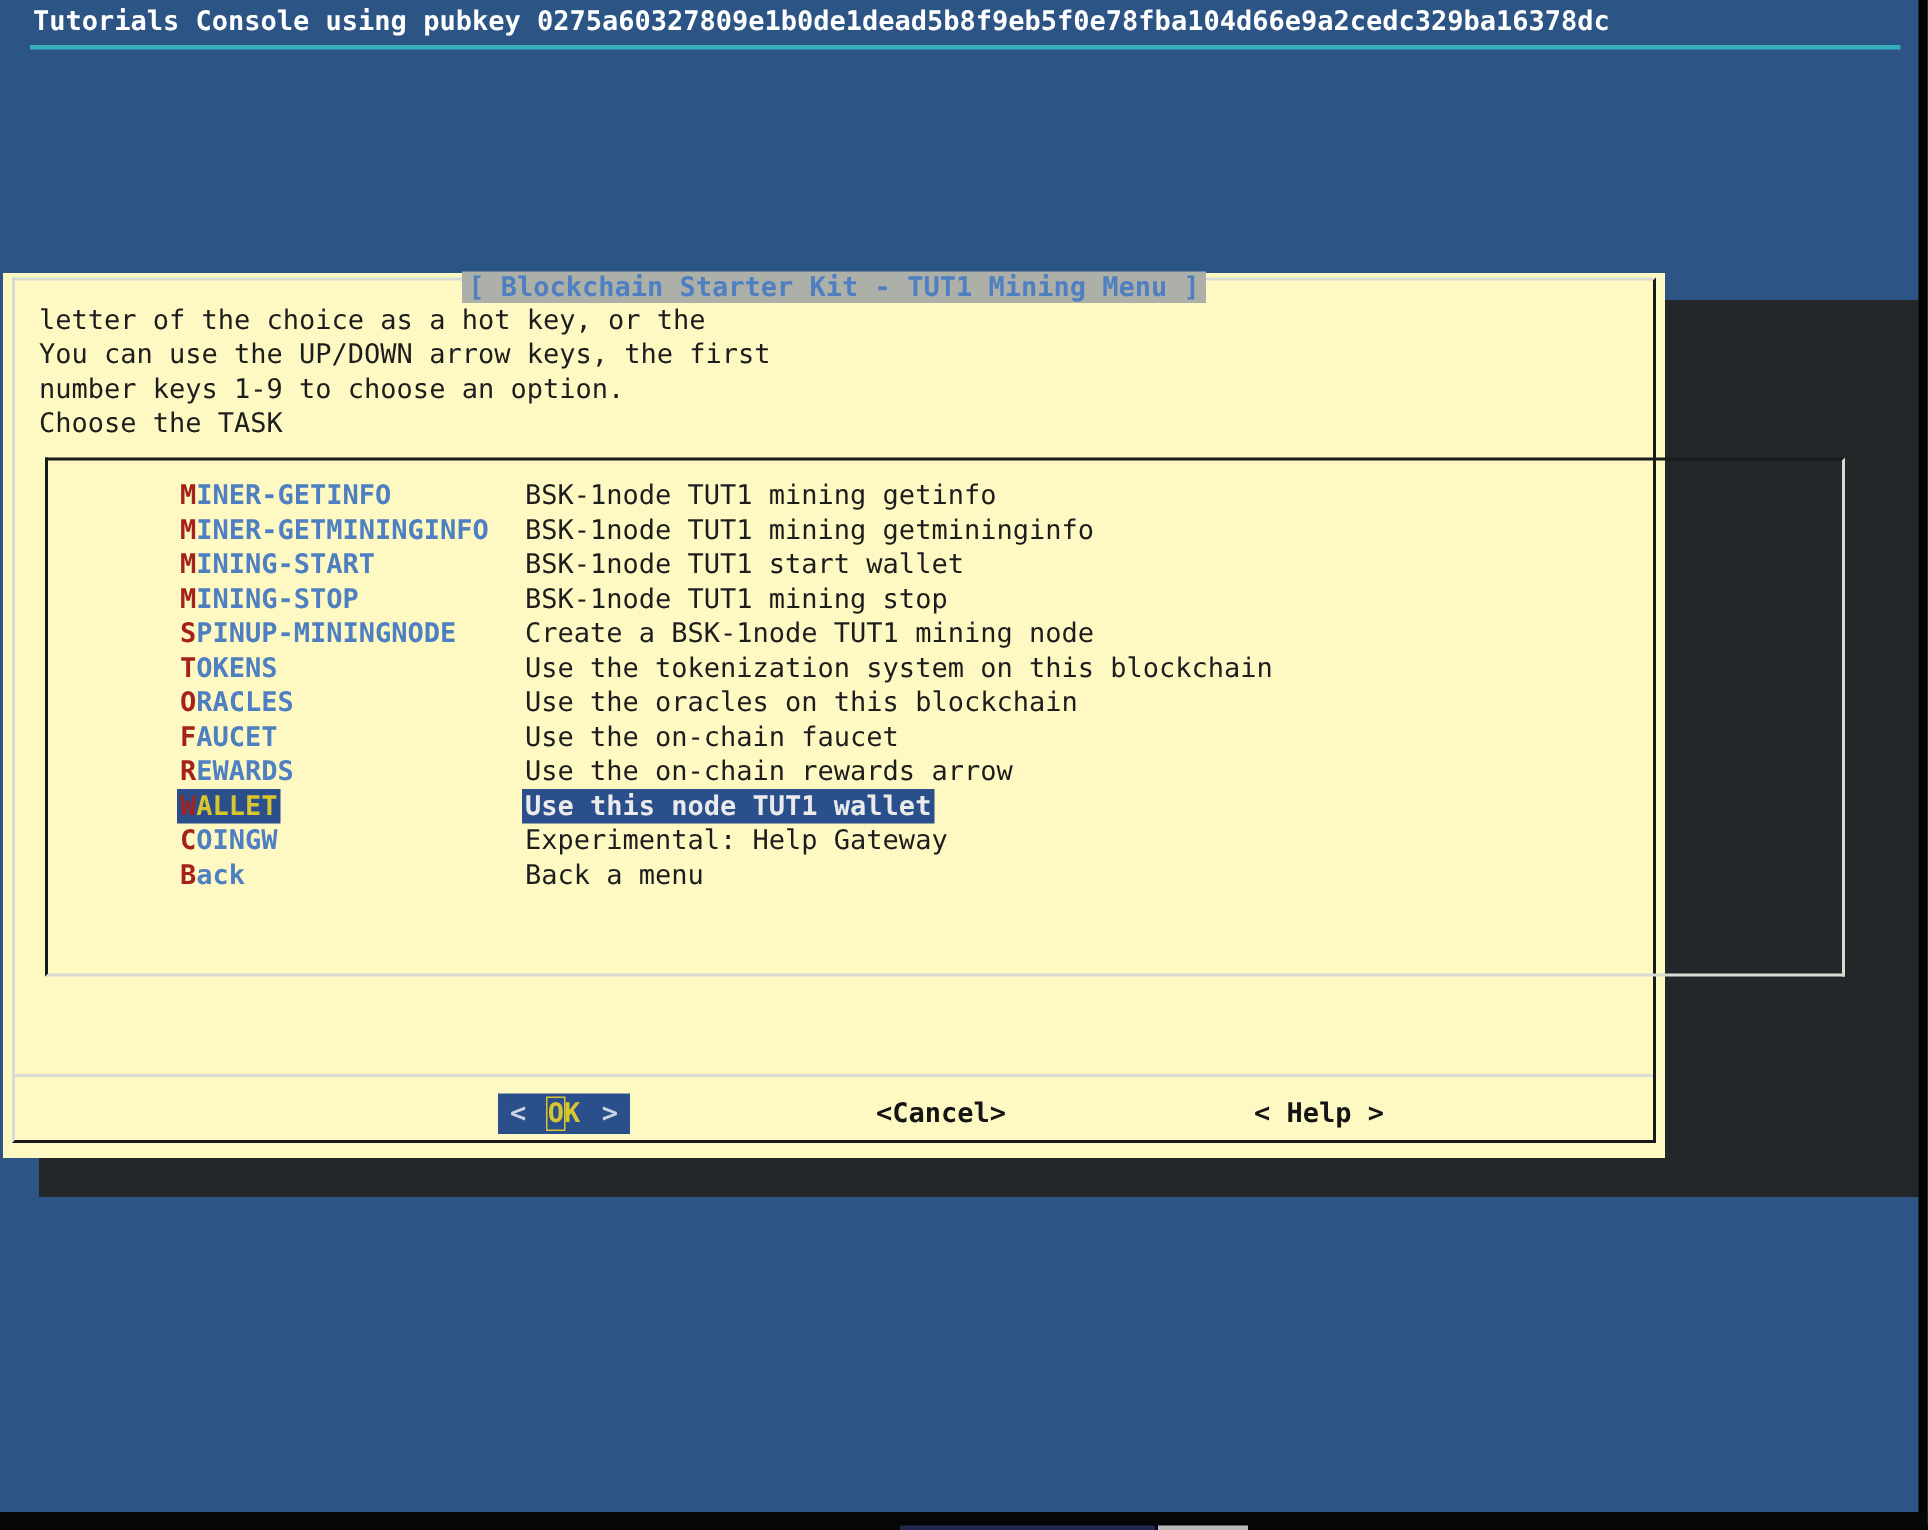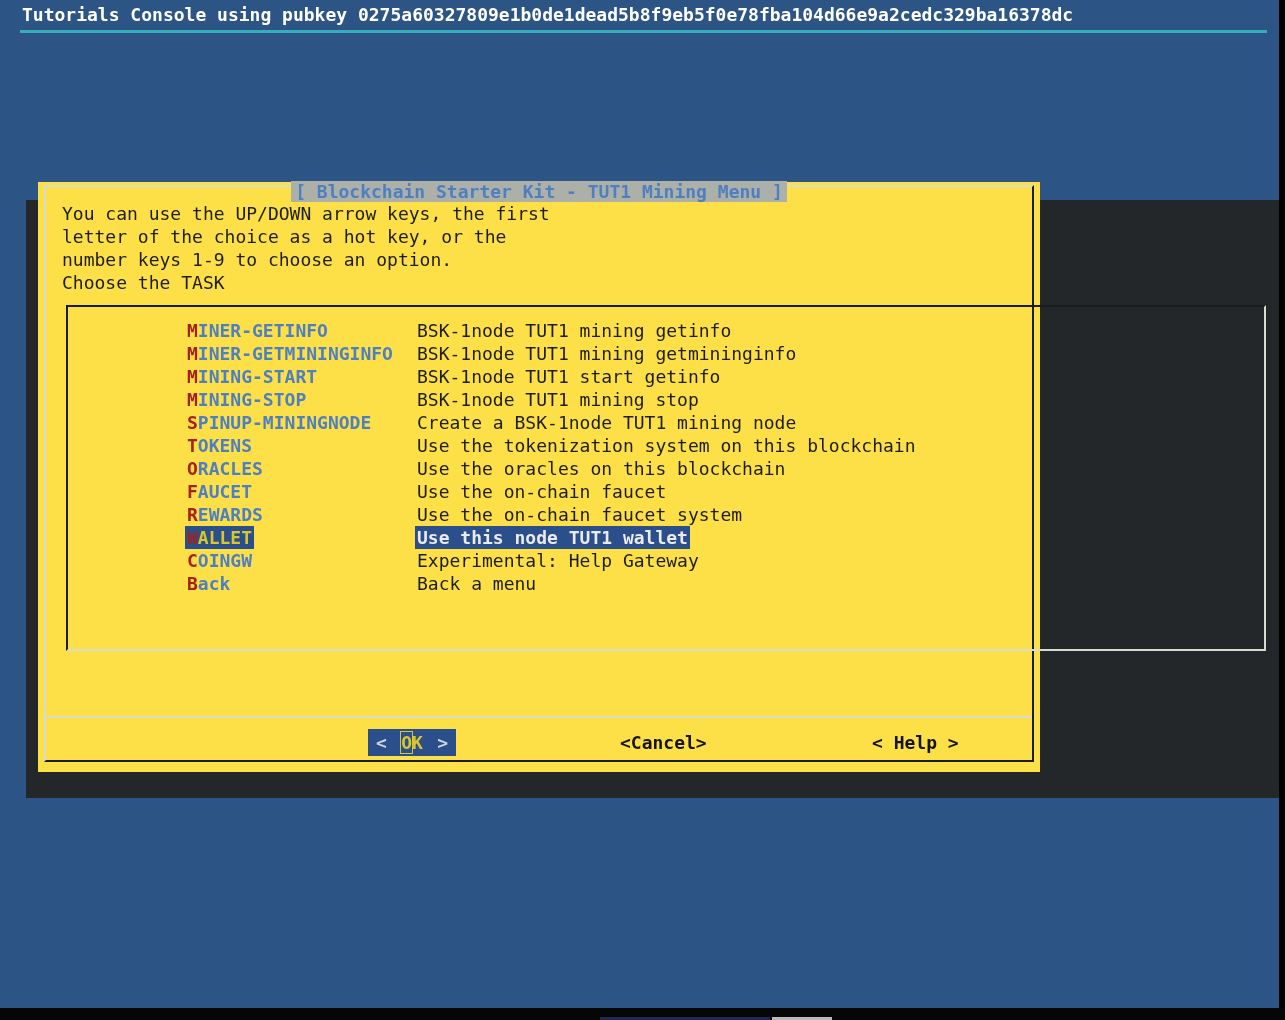--- a/index.html
+++ b/index.html
@@ -20,22 +20,22 @@
     position:absolute; left:20px; top:30px; width:1247px; height:3px;
     background:#35aebc;
   }
 
   
   .shadow {
     position:absolute; left:26px; top:200px; width:1253px; height:598px;
     background:#24272a;
   }
   .dialog {
-    position:absolute; left:2px; top:182px; width:1002px; height:590px;
-    background:#fde047; color:#1d1d1d;margin-left:36px;
+    position:absolute; left:2px; top:182px; width:1108px; height:590px;
+    background:#fef9c3; color:#1d1d1d;
   }
   .frame {
     position:absolute; left:6px; right:6px; top:3px; bottom:10px;
     border:2px solid;
     border-color:#d8dbd2 #181c1a #181c1a #d8dbd2;
     pointer-events:none;
   }
   .dlg-title {
     position:absolute; left:0; right:0; top:-2px; text-align:center;
     font-weight:bold; color:#4e7fc1;
@@ -44,21 +44,21 @@
 
   .instructions { position:absolute; left:24px; top:20px; }
 
   
   .menubox {
     position:absolute; left:28px; top:123px; width:1200px; height:346px;
     border:2px solid;
     border-color:#181c1a #d8dbd2 #d8dbd2 #181c1a;
     padding-top:12px;
   }
-  .menu-row { height:23px; padding-left:119px; white-space:nowrap; cursor:default; }
+  .menu-row { height:23px; padding-left:88px; white-space:nowrap; cursor:default; }
   .tag { display:inline-block; width:230px; font-weight:bold; vertical-align:top; }
   .tag-inner { display:inline-block; padding:0 2px; margin-left:-2px; }
   .hotkey { color:#a5211b; }
   .tag-rest { color:#4e7fc1; }
   .desc-inner { display:inline-block; padding:0 2px; margin-left:-2px; }
   .menu-row.selected .tag-inner { background:#2a4f8b; }
   .menu-row.selected .tag-rest { color:#d9c52e; }
   .menu-row.selected .desc-inner {
     background:#2a4f8b; color:#ebebeb; font-weight:bold;
   }
@@ -95,36 +95,36 @@
 
 <div class="shadow"></div>
 
 <div class="dialog">
   <div class="frame"></div>
   <div class="dlg-title">
     <span>[ Blockchain Starter Kit - TUT1 Mining Menu ]</span>
   </div>
 
   <div class="instructions">
+    <div>letter of the choice as a hot key, or the</div>
     <div>You can use the UP/DOWN arrow keys, the first</div>
-    <div>letter of the choice as a hot key, or the</div>
     <div>number keys 1-9 to choose an option.</div>
     <div>Choose the TASK</div>
   </div>
 
   <div class="menubox" id="menubox">
       <div class="menu-row"><span class="tag"><span class="tag-inner"><span class="hotkey">M</span><span class="tag-rest">INER-GETINFO</span></span></span><span><span class="desc-inner">BSK-1node TUT1 mining getinfo</span></span></div>
       <div class="menu-row"><span class="tag"><span class="tag-inner"><span class="hotkey">M</span><span class="tag-rest">INER-GETMININGINFO</span></span></span><span><span class="desc-inner">BSK-1node TUT1 mining getmininginfo</span></span></div>
-      <div class="menu-row"><span class="tag"><span class="tag-inner"><span class="hotkey">M</span><span class="tag-rest">INING-START</span></span></span><span><span class="desc-inner">BSK-1node TUT1 start getinfo</span></span></div>
+      <div class="menu-row"><span class="tag"><span class="tag-inner"><span class="hotkey">M</span><span class="tag-rest">INING-START</span></span></span><span><span class="desc-inner">BSK-1node TUT1 start wallet</span></span></div>
       <div class="menu-row"><span class="tag"><span class="tag-inner"><span class="hotkey">M</span><span class="tag-rest">INING-STOP</span></span></span><span><span class="desc-inner">BSK-1node TUT1 mining stop</span></span></div>
       <div class="menu-row"><span class="tag"><span class="tag-inner"><span class="hotkey">S</span><span class="tag-rest">PINUP-MININGNODE</span></span></span><span><span class="desc-inner">Create a BSK-1node TUT1 mining node</span></span></div>
       <div class="menu-row"><span class="tag"><span class="tag-inner"><span class="hotkey">T</span><span class="tag-rest">OKENS</span></span></span><span><span class="desc-inner">Use the tokenization system on this blockchain</span></span></div>
       <div class="menu-row"><span class="tag"><span class="tag-inner"><span class="hotkey">O</span><span class="tag-rest">RACLES</span></span></span><span><span class="desc-inner">Use the oracles on this blockchain</span></span></div>
       <div class="menu-row"><span class="tag"><span class="tag-inner"><span class="hotkey">F</span><span class="tag-rest">AUCET</span></span></span><span><span class="desc-inner">Use the on-chain faucet</span></span></div>
-      <div class="menu-row"><span class="tag"><span class="tag-inner"><span class="hotkey">R</span><span class="tag-rest">EWARDS</span></span></span><span><span class="desc-inner">Use the on-chain faucet system</span></span></div>
+      <div class="menu-row"><span class="tag"><span class="tag-inner"><span class="hotkey">R</span><span class="tag-rest">EWARDS</span></span></span><span><span class="desc-inner">Use the on-chain rewards arrow</span></span></div>
       <div class="menu-row selected"><span class="tag"><span class="tag-inner"><span class="hotkey">W</span><span class="tag-rest">ALLET</span></span></span><span><span class="desc-inner">Use this node TUT1 wallet</span></span></div>
       <div class="menu-row"><span class="tag"><span class="tag-inner"><span class="hotkey">C</span><span class="tag-rest">OINGW</span></span></span><span><span class="desc-inner">Experimental: Help Gateway</span></span></div>
       <div class="menu-row"><span class="tag"><span class="tag-inner"><span class="hotkey">B</span><span class="tag-rest">ack</span></span></span><span><span class="desc-inner">Back a menu</span></span></div>
     </div>
 
   <div class="btn-sep"></div>
 
   <div class="btn btn-ok">
     <span class="bracket">&lt;</span>
     <span class="lbl" id="ok-label"><span class="cursor">O</span>K</span>

